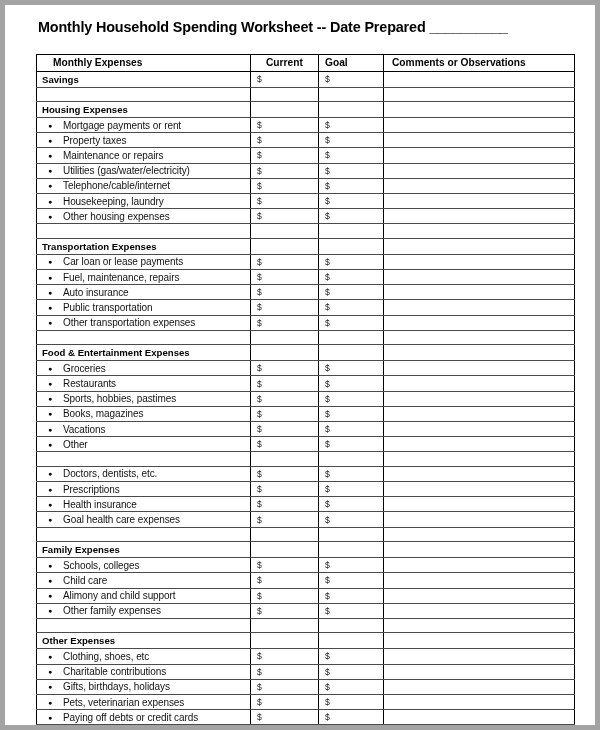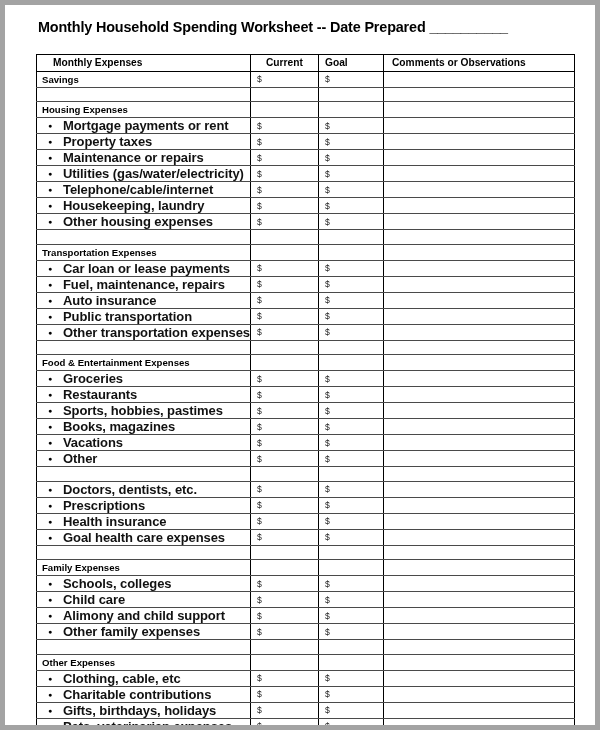--- a/index.html
+++ b/index.html
@@ -92,24 +92,23 @@
   .bullet {
     width: 26px;
     flex: 0 0 26px;
     text-align: center;
     font-size: 7px;
     line-height: 1;
     color: #000000;
   }
   .item-text {
     flex: 1 1 auto;
-    font-size: 13px;
+    font-size: 10px;
     color: #111111;
     letter-spacing: -0.08px;
-    font-weight: bold;
   }
   td.cell-money {
     padding-left: 6px;
     font-size: 8.6px;
     color: #222222;
   }
   td.cell-blank {
     height: 14.2px;
   }
   tr.spacer-row td {
@@ -495,21 +494,21 @@
         <tr>
           <td class="cell-section">Other Expenses</td>
           <td class="cell-blank"></td>
           <td class="cell-blank"></td>
           <td class="cell-comment"></td>
         </tr>
         <tr>
           <td class="cell-item">
             <div class="item-row">
               <span class="bullet">●</span>
-              <span class="item-text">Clothing, cable, etc</span>
+              <span class="item-text">Clothing, shoes, etc</span>
             </div>
           </td>
           <td class="cell-money">$</td>
           <td class="cell-money">$</td>
           <td class="cell-comment"></td>
         </tr>
         <tr>
           <td class="cell-item">
             <div class="item-row">
               <span class="bullet">●</span>

